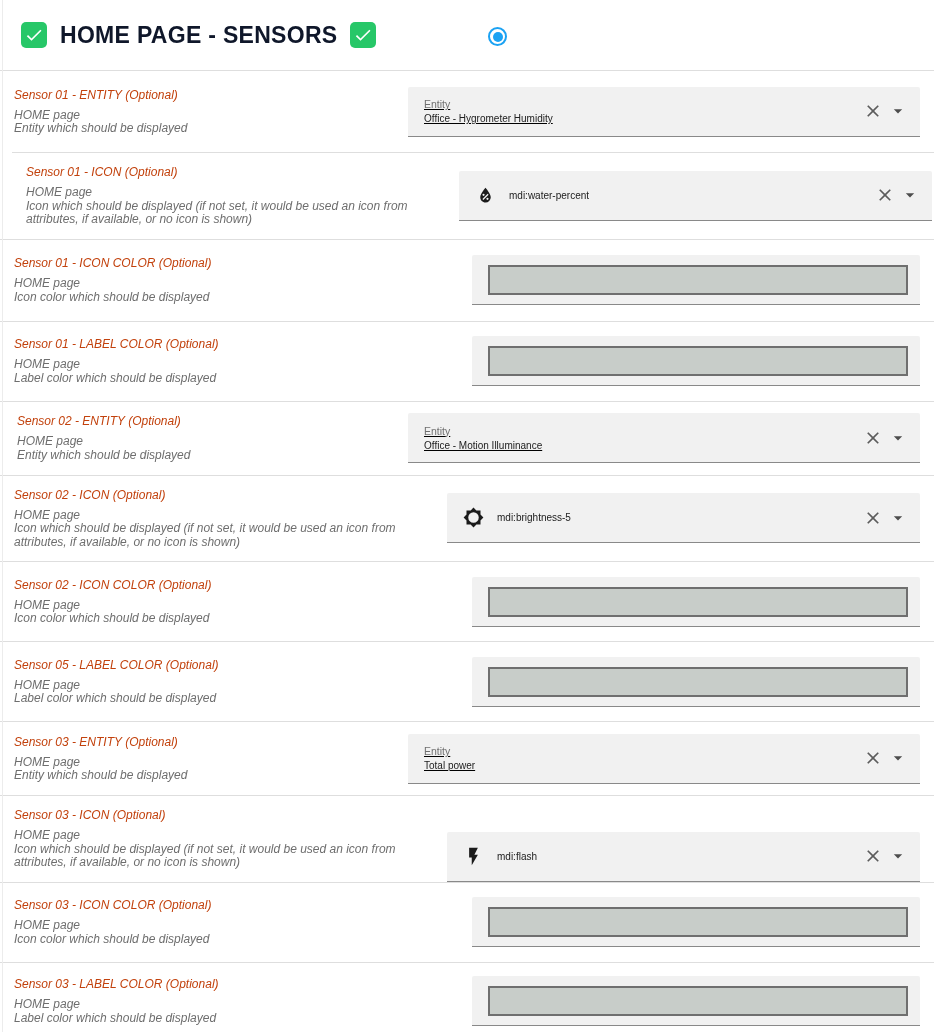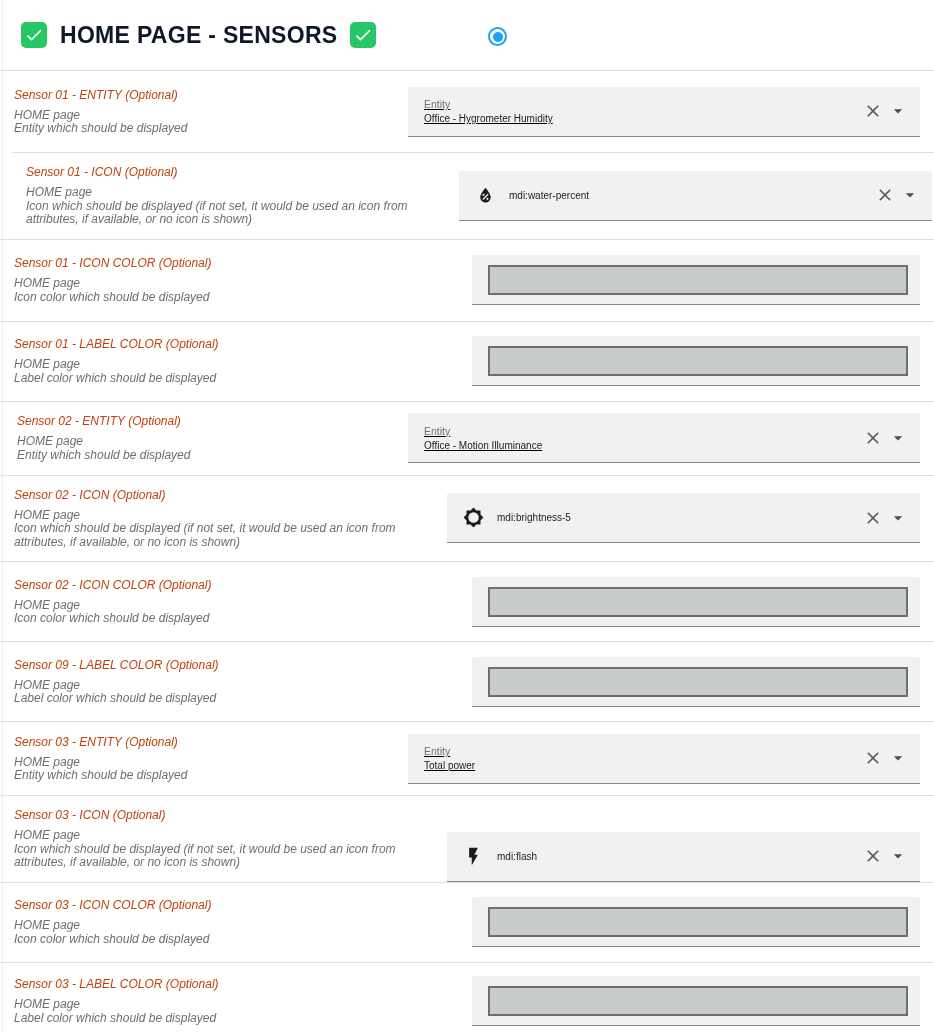--- a/index.html
+++ b/index.html
@@ -242,21 +242,21 @@
     </div>
     <div class="row-right">
       <div class="field field-color">
         <input class="color-input" type="text" value="" style="">
       </div>
     </div>
   </div>
 
   <div class="row" style="min-height: 80px;">
     <div class="row-left">
-      <div class="row-label">Sensor 09 - LABEL COLOR (Optional)</div>
+      <div class="row-label">Sensor 05 - LABEL COLOR (Optional)</div>
       <div class="row-context">HOME page</div>
       <div class="row-desc">Label color which should be displayed</div>
     </div>
     <div class="row-right">
       <div class="field field-color">
         <input class="color-input" type="text" value="" style="">
       </div>
     </div>
   </div>
 

